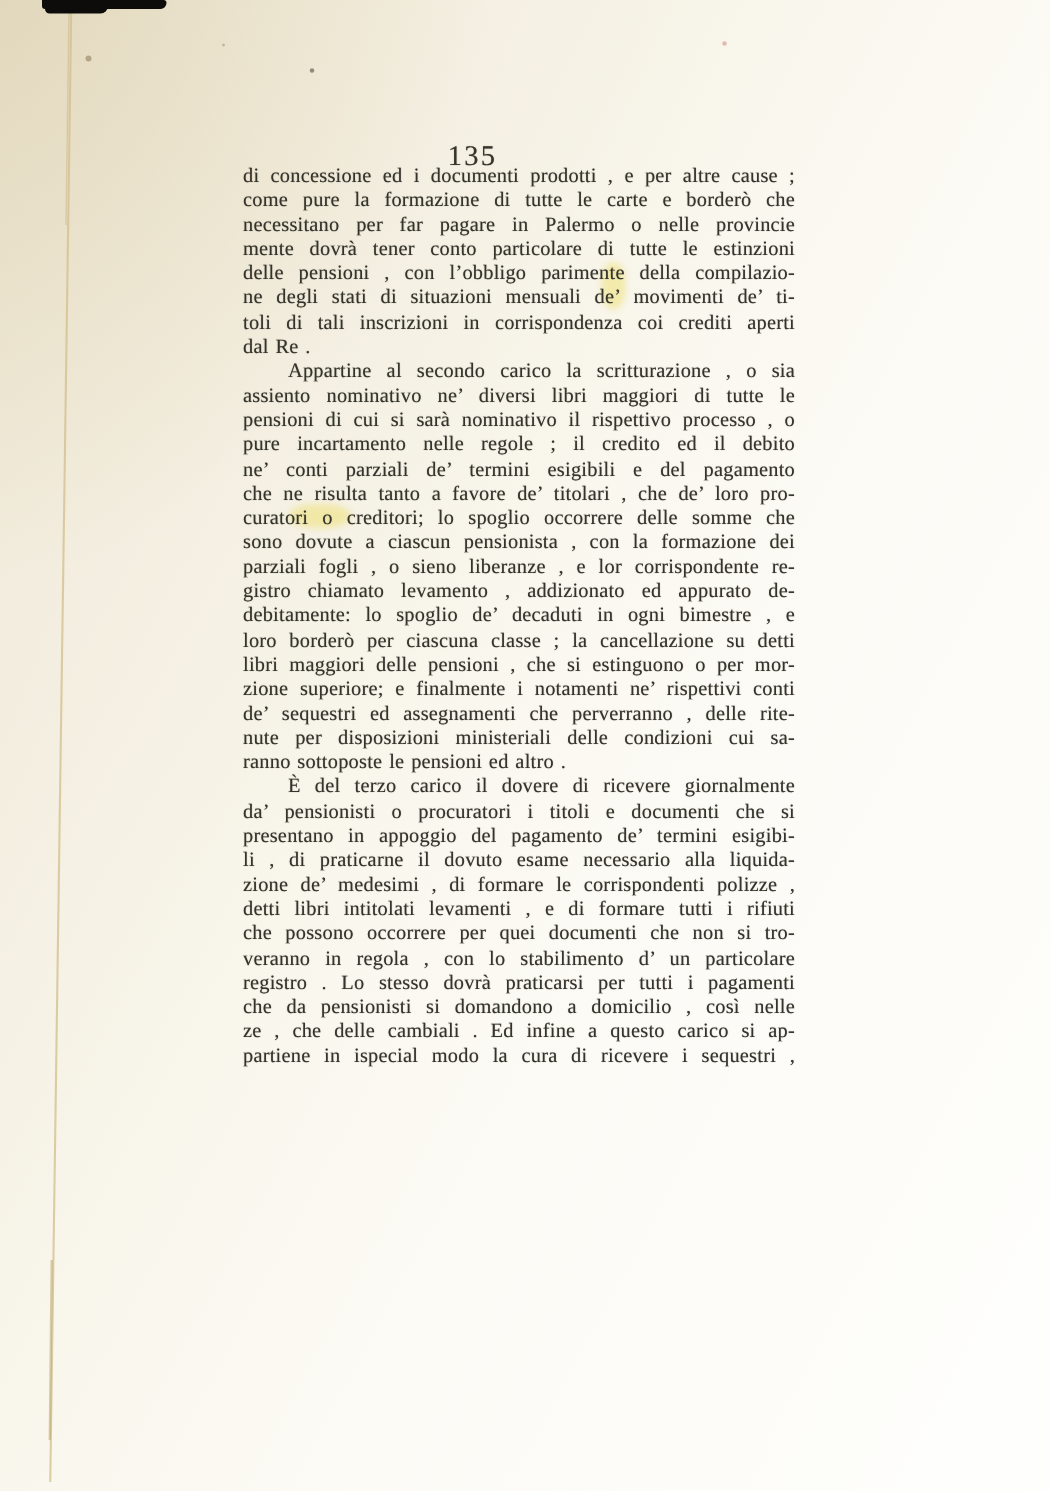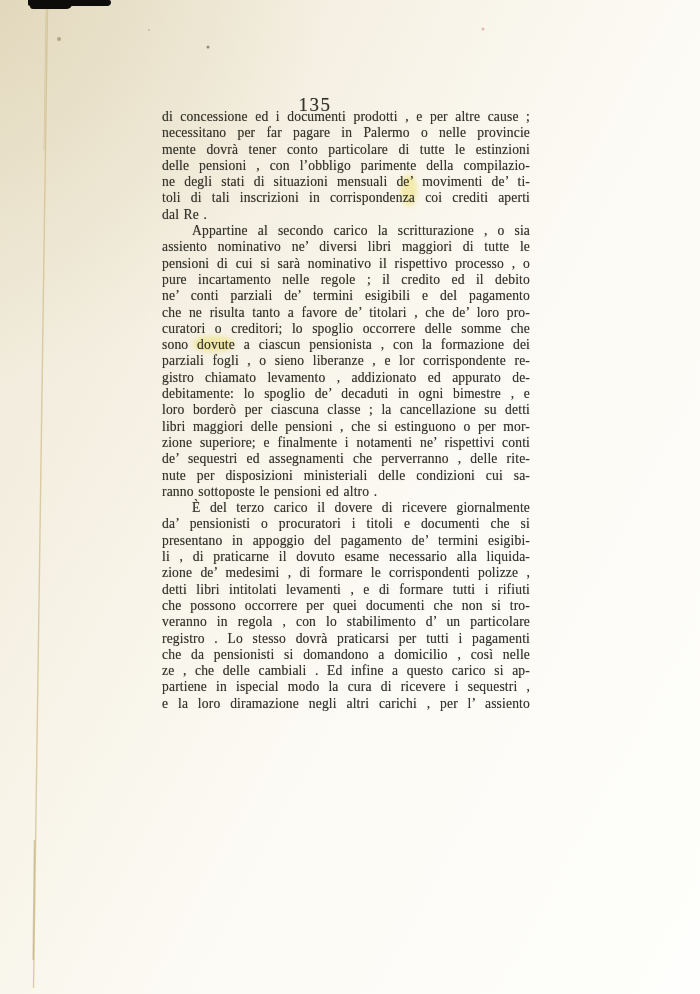--- a/index.html
+++ b/index.html
@@ -61,20 +61,21 @@
   <div class="speck"></div>
 
   <div class="hl hl-1"></div>
   <div class="hl hl-2"></div>
 
   <div class="page-number">135</div>
 
   <div class="text-column">
       <div class="paragraph">
         <div class="line">di concessione ed i documenti prodotti , e per altre cause ;</div>
+        <div class="line">come pure la formazione di tutte le carte e borderò che</div>
         <div class="line">necessitano per far pagare in Palermo o nelle provincie</div>
         <div class="line">mente dovrà tener conto particolare di tutte le estinzioni</div>
         <div class="line">delle pensioni , con l’obbligo parimente della compilazio-</div>
         <div class="line">ne degli stati di situazioni mensuali de’ movimenti de’ ti-</div>
         <div class="line">toli di tali inscrizioni in corrispondenza coi crediti aperti</div>
         <div class="line no-just-last">dal Re .</div>
       </div>
       <div class="paragraph">
         <div class="line indent-first">Appartine al secondo carico la scritturazione , o sia</div>
         <div class="line">assiento nominativo ne’ diversi libri maggiori di tutte le</div>
@@ -100,16 +101,15 @@
         <div class="line">presentano in appoggio del pagamento de’ termini esigibi-</div>
         <div class="line">li , di praticarne il dovuto esame necessario alla liquida-</div>
         <div class="line">zione de’ medesimi , di formare le corrispondenti polizze ,</div>
         <div class="line">detti libri intitolati levamenti , e di formare tutti i rifiuti</div>
         <div class="line">che possono occorrere per quei documenti che non si tro-</div>
         <div class="line">veranno in regola , con lo stabilimento d’ un particolare</div>
         <div class="line">registro . Lo stesso dovrà praticarsi per tutti i pagamenti</div>
         <div class="line">che da pensionisti si domandono a domicilio , così nelle</div>
         <div class="line">ze , che delle cambiali . Ed infine a questo carico si ap-</div>
         <div class="line">partiene in ispecial modo la cura di ricevere i sequestri ,</div>
-        <div class="line">e la loro diramazione negli altri carichi , per l’ assiento</div>
       </div>
     </div>
 </div>
 
 </body></html>

